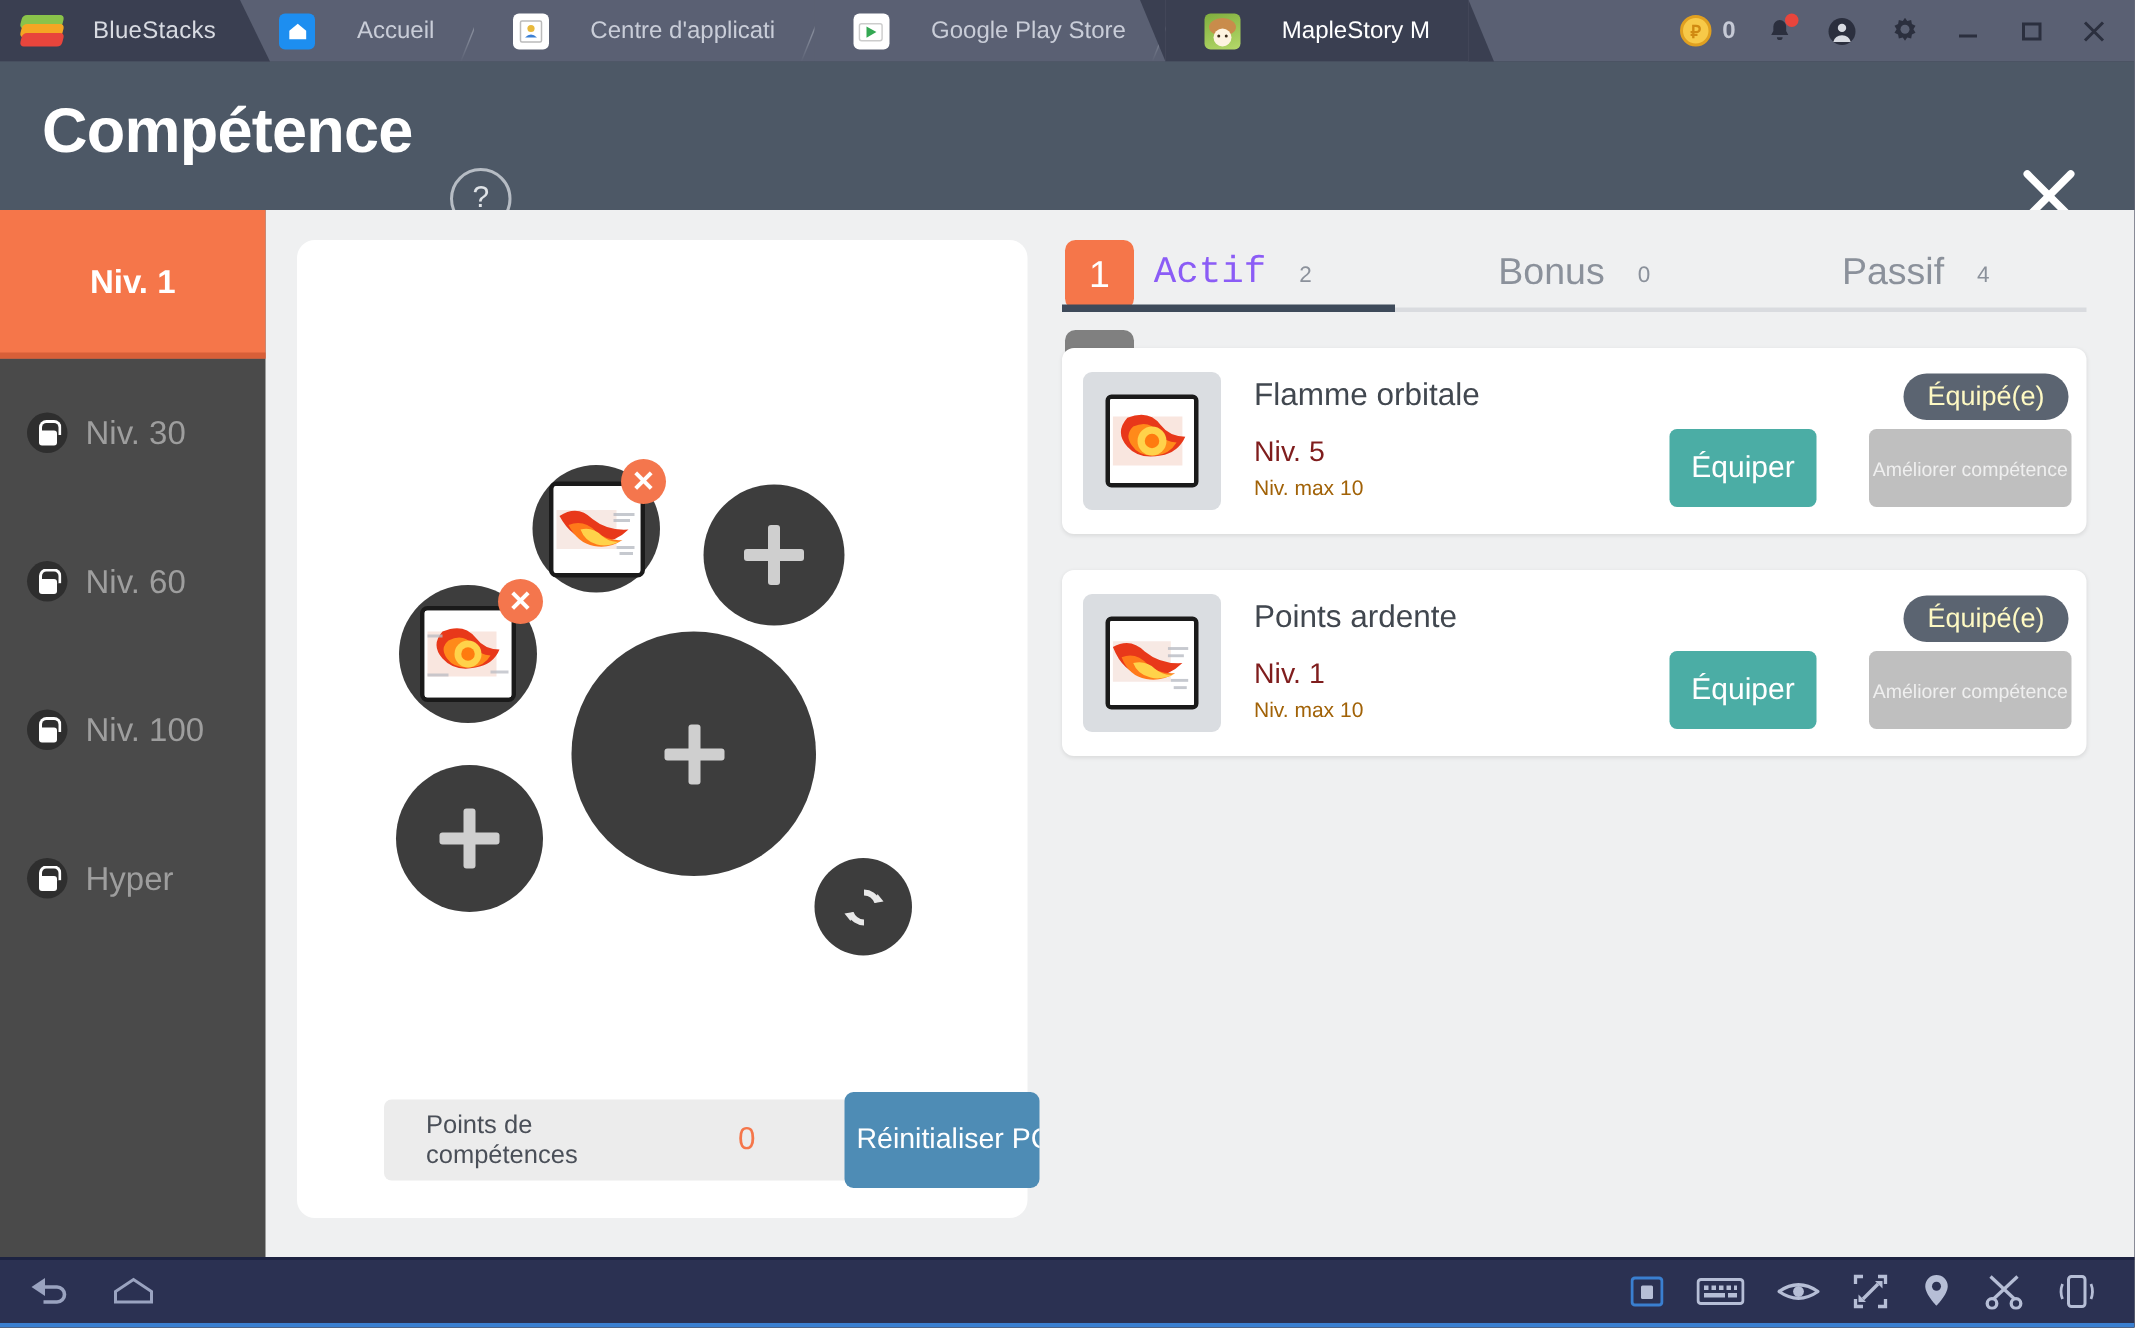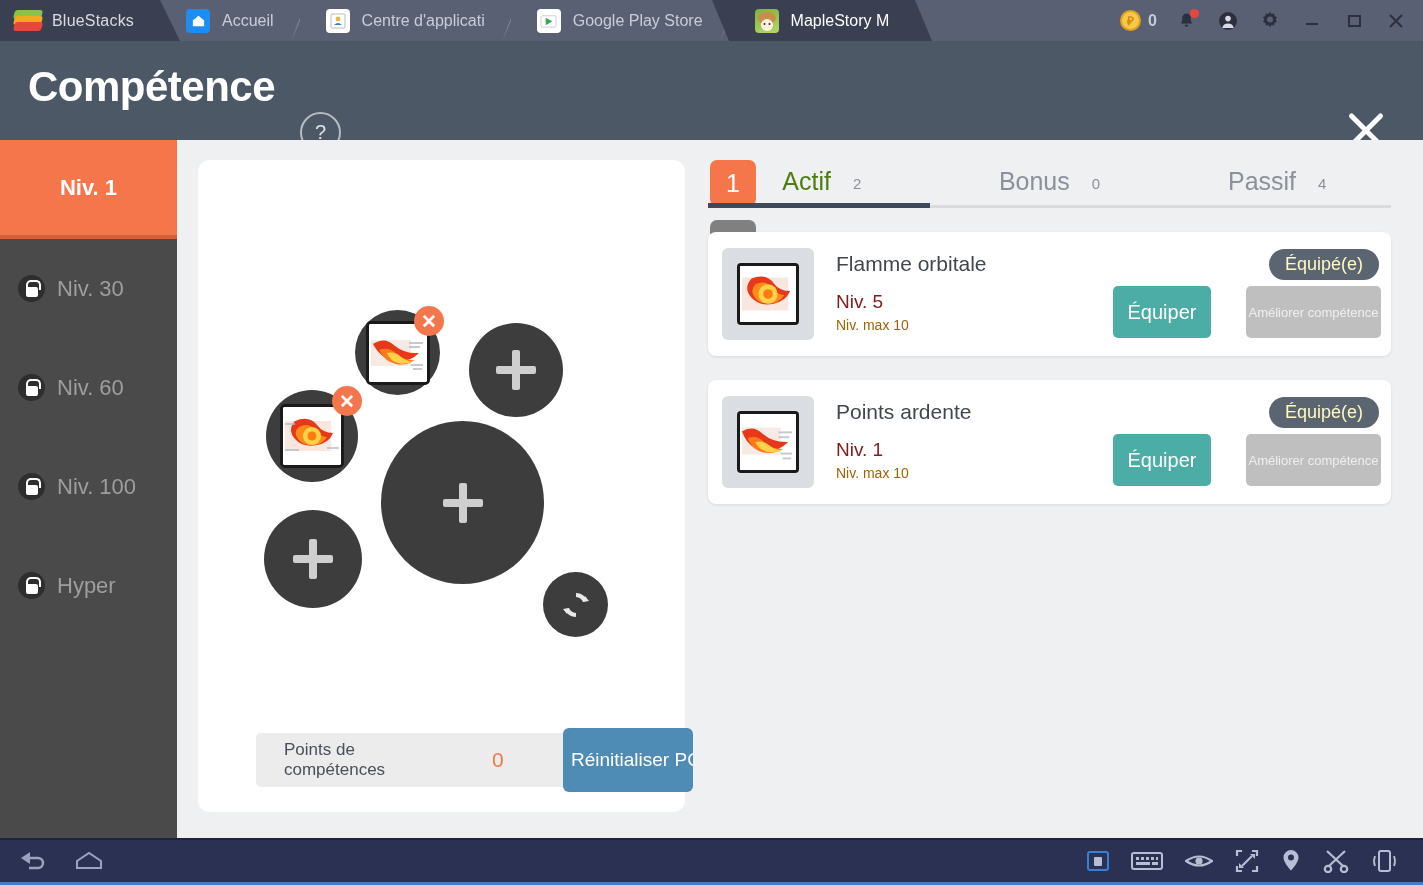--- a/index.html
+++ b/index.html
@@ -11,41 +11,41 @@
   }
   #app { position: relative; width: 1423px; height: 885px; }
 
   
   .titlebar {
     position: absolute; top: 0; left: 0; width: 1423px; height: 41px;
     background: #5a6073; display: flex; align-items: stretch;
   }
   .bs-logo-tab {
     width: 160px; background: #3a3f51; display: flex; align-items: center;
-    padding-left: 14px; gap: 10px; position: relative;
+    padding-left: 14px; gap: 20px; position: relative;
   }
   .bs-logo-tab:after {
     content: ""; position: absolute; right: -20px; top: 0;
     border-left: 20px solid #3a3f51;
     border-top: 41px solid transparent; z-index: 3;
   }
   .bs-logo {
     width: 28px; height: 22px; position: relative; flex: 0 0 auto;
   }
   .bs-logo i {
     position: absolute; left: 0; width: 28px; height: 9px; border-radius: 3px;
     transform: skewX(-14deg);
   }
   .bs-logo i:nth-child(1) { top: 0px; background: #8ac34a; }
   .bs-logo i:nth-child(2) { top: 6px; background: #f5a623; }
   .bs-logo i:nth-child(3) { top: 12px; background: #e8453c; }
   .bs-title-text { color: #d8dbe2; font-size: 16px; letter-spacing: .2px; }
 
   .tab {
-    display: flex; align-items: center; gap: 12px; padding: 0 26px 0 26px;
+    display: flex; align-items: center; gap: 28px; padding: 0 26px 0 26px;
     background: #5a6073; position: relative; color: #c9cdd8; font-size: 16px;
     white-space: nowrap;
     text-align: center;
   }
   .tab:after {
     content: ""; position: absolute; right: -17px; top: 0; z-index: 2;
     border-left: 17px solid transparent;
     border-top: 41px solid transparent;
     border-bottom: 0;
   }
@@ -212,21 +212,21 @@
   
   .right-panel {
     position: absolute; left: 708px; top: 0px; width: 683px; height: 698px;
   }
   .tabs { display: flex; position: relative; height: 68px; }
   .tab-item {
     flex: 1; display: flex; align-items: flex-end; justify-content: center;
     gap: 22px; padding-bottom: 12px; position: relative;
   }
   .tab-label { font-size: 25px; color: #8b919b; }
-  .tab-item.sel .tab-label { color: #4d7c0f; }
+  .tab-item.sel .tab-label { color: #8b5cf6; font-family: Liberation Mono, monospace; }
   .tab-count { font-size: 15px; color: #8b919b; align-self: flex-end; padding-bottom: 4px; }
   .tab-underline {
     position: absolute; left: 0; bottom: 0; width: 683px; height: 3px;
     background: #d9dbdf;
   }
   .tab-underline b {
     position: absolute; left: 0; top: -2px; width: 222px; height: 5px;
     background: #3e4a5a; display: block;
   }
 

